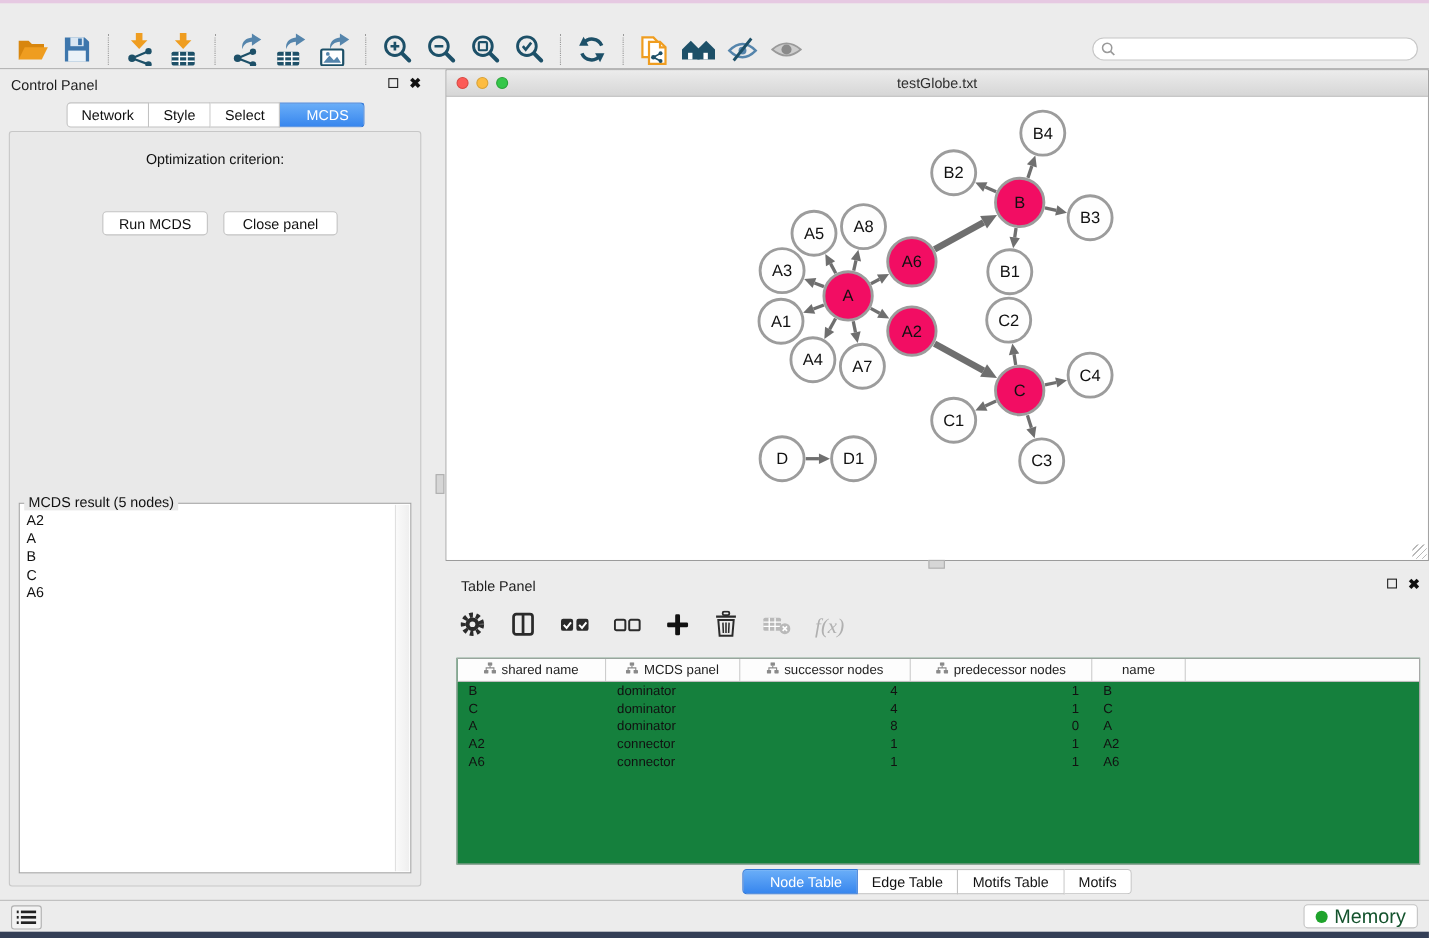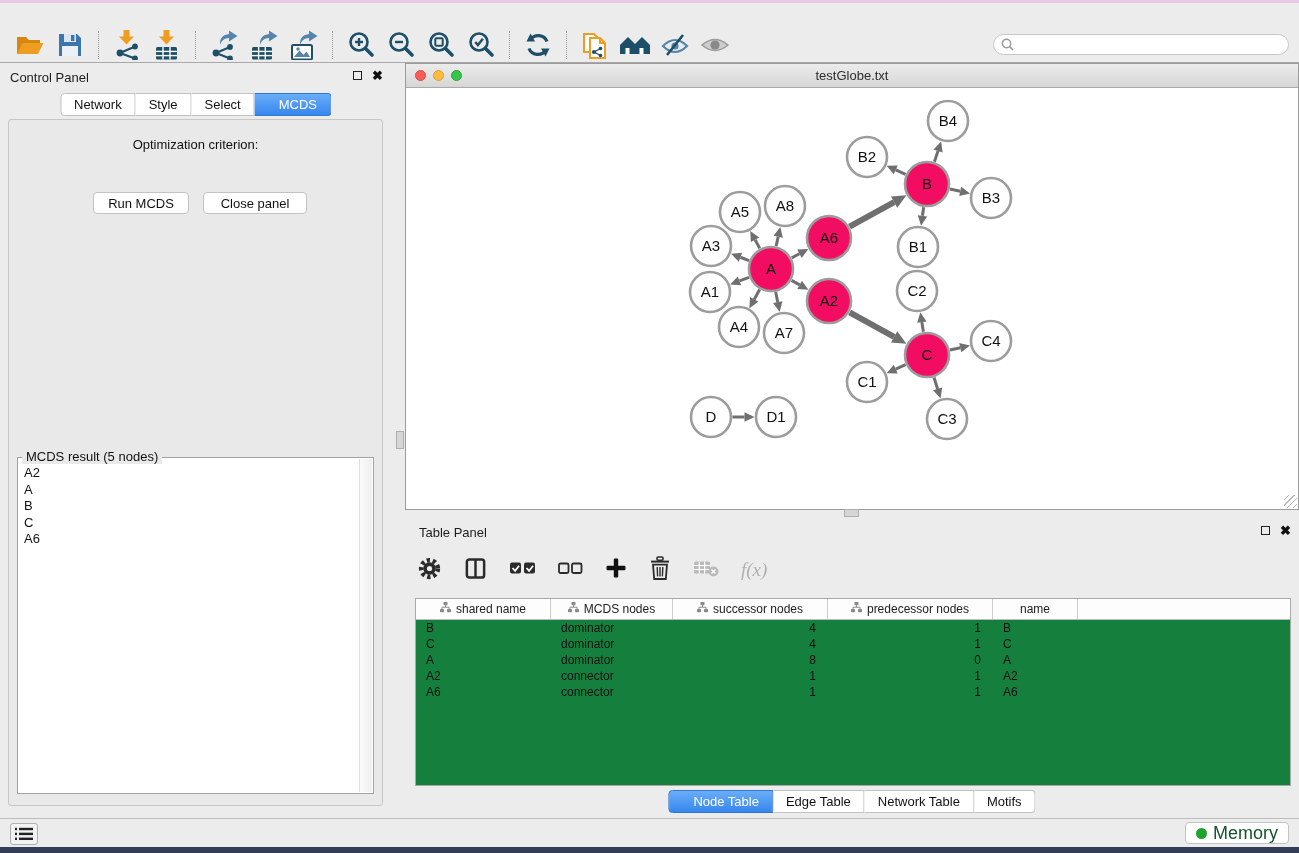--- a/index.html
+++ b/index.html
@@ -490,21 +490,21 @@
           </div>
           <div class="th" style="width: 122px;">
             <span><svg width="11" height="11" viewBox="0 0 11 11">
                 <g fill="#8a8a8a">
                   <rect x="3.5" y="0" width="4" height="3.2" rx="0.6"></rect>
                   <rect x="0" y="7" width="4" height="3.2" rx="0.6"></rect>
                   <rect x="7" y="7" width="4" height="3.2" rx="0.6"></rect>
                 </g>
                 <path d="M5.5 3.2 v2 M2 7 v-1.8 h7 V7" stroke="#8a8a8a" fill="none" stroke-width="1"></path>
               </svg></span>
-            <span>MCDS nodes</span>
+            <span>MCDS panel</span>
           </div>
           <div class="th" style="width: 155px;">
             <span><svg width="11" height="11" viewBox="0 0 11 11">
                 <g fill="#8a8a8a">
                   <rect x="3.5" y="0" width="4" height="3.2" rx="0.6"></rect>
                   <rect x="0" y="7" width="4" height="3.2" rx="0.6"></rect>
                   <rect x="7" y="7" width="4" height="3.2" rx="0.6"></rect>
                 </g>
                 <path d="M5.5 3.2 v2 M2 7 v-1.8 h7 V7" stroke="#8a8a8a" fill="none" stroke-width="1"></path>
               </svg></span>
@@ -560,21 +560,21 @@
             <div class="td" style="width: 122px; text-align: left; padding: 0px 0px 0px 10px;">connector</div>
             <div class="td" style="width: 155px; text-align: right; padding: 0px 12px 0px 0px;">1</div>
             <div class="td" style="width: 165px; text-align: right; padding: 0px 12px 0px 0px;">1</div>
             <div class="td" style="width: 85px; text-align: left; padding: 0px 0px 0px 10px;">A6</div>
           </div>
         </div>
     </div>
     <div class="seg-tabs tp-tabs">
         <div class="seg-tab active">Node Table</div>
         <div class="seg-tab">Edge Table</div>
-        <div class="seg-tab">Network Table</div>
+        <div class="seg-tab">Motifs Table</div>
         <div class="seg-tab">Motifs</div>
       </div>
   </div>
 
   <div class="status-bar">
     <div class="list-btn">
       <svg width="18" height="14" viewBox="0 0 18 14">
           <g fill="#222">
             <rect x="0" y="0.8" width="2" height="2.4"></rect>
             <rect x="4" y="0.8" width="14" height="2.4"></rect>

